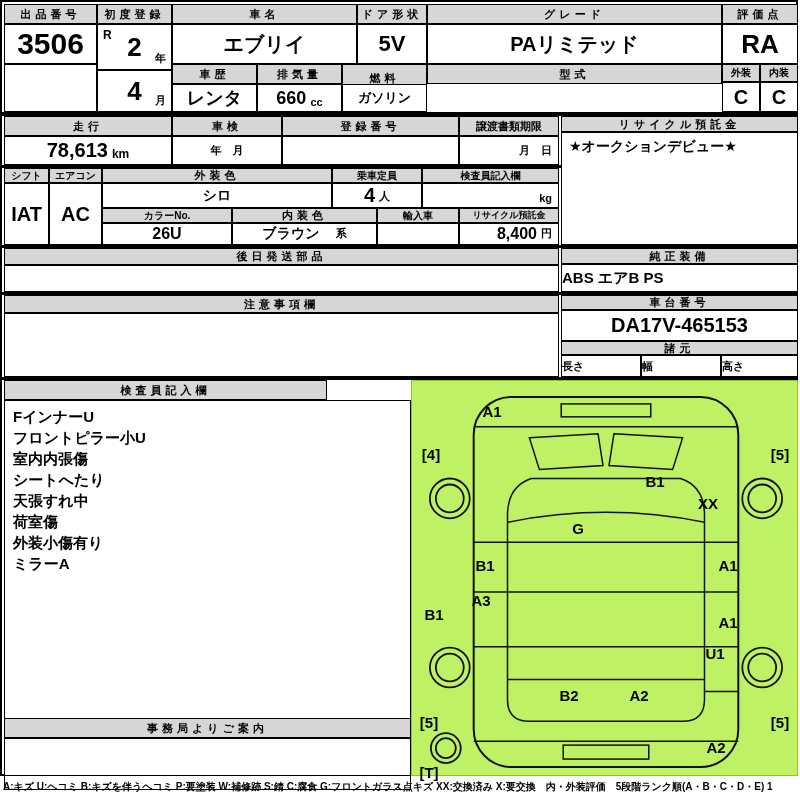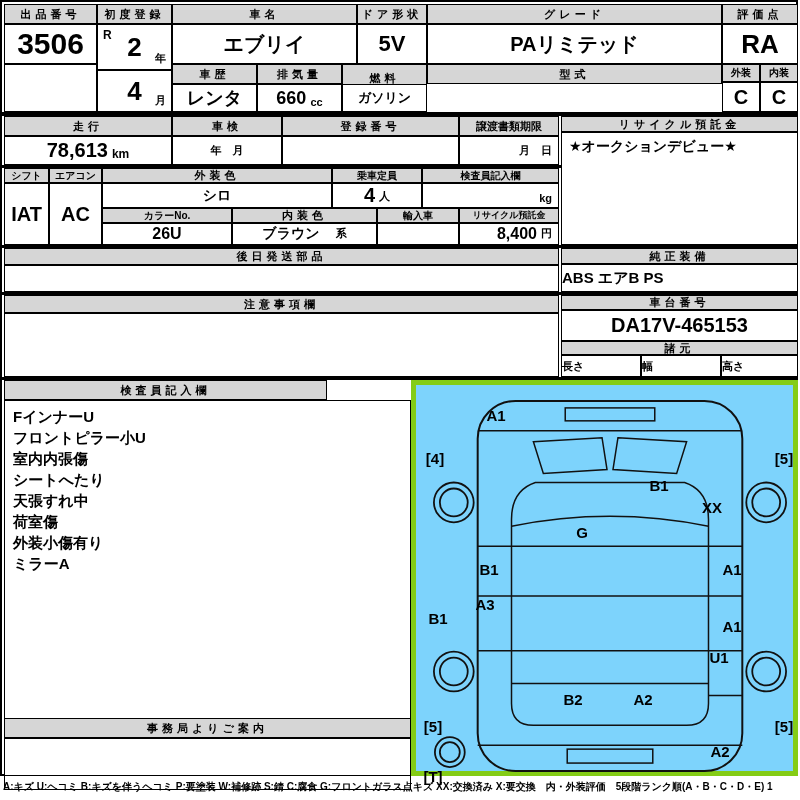--- a/index.html
+++ b/index.html
@@ -15,21 +15,21 @@
   .fs18{font-size:18px}.fs16{font-size:16px}.fs15{font-size:15px}.fs14{font-size:14px}.fs13{font-size:13px}
   .small{font-size:11px;font-weight:600}
   .left{justify-content:flex-start;}
   .right{justify-content:flex-end;padding-right:6px}
   .topleft{align-items:flex-start;justify-content:flex-start;padding:5px 7px}
   .block{display:block;text-align:left;padding:5px 8px}
   .unit{font-size:11px;font-weight:600;margin-left:4px;align-self:flex-end;padding-bottom:3px}
   .mini-tl{position:absolute;left:5px;top:3px;font-size:12px;font-weight:bold}
   .mini-br{position:absolute;right:5px;bottom:3px;font-size:11px;font-weight:600}
   .divider{position:absolute;background:#000}
-  #diagram{position:absolute;background:#7dd3fc;border:5px solid #84cc16}
+  #diagram{position:absolute;background:#bef264;border:1px solid #84cc16}
   #diagram svg{position:absolute;left:0;top:0}
   .dmg{position:absolute;transform:translate(-50%,-50%);font-weight:bold;font-size:15px;white-space:nowrap}
   #legend{position:absolute;left:3px;top:780px;width:794px;font-size:10px;font-weight:600;white-space:nowrap;overflow:hidden}
   #notes-area div{line-height:21px;font-size:15px;font-weight:600}
 </style>
 </head>
 <body>
 
 <div id="sheet">
 

